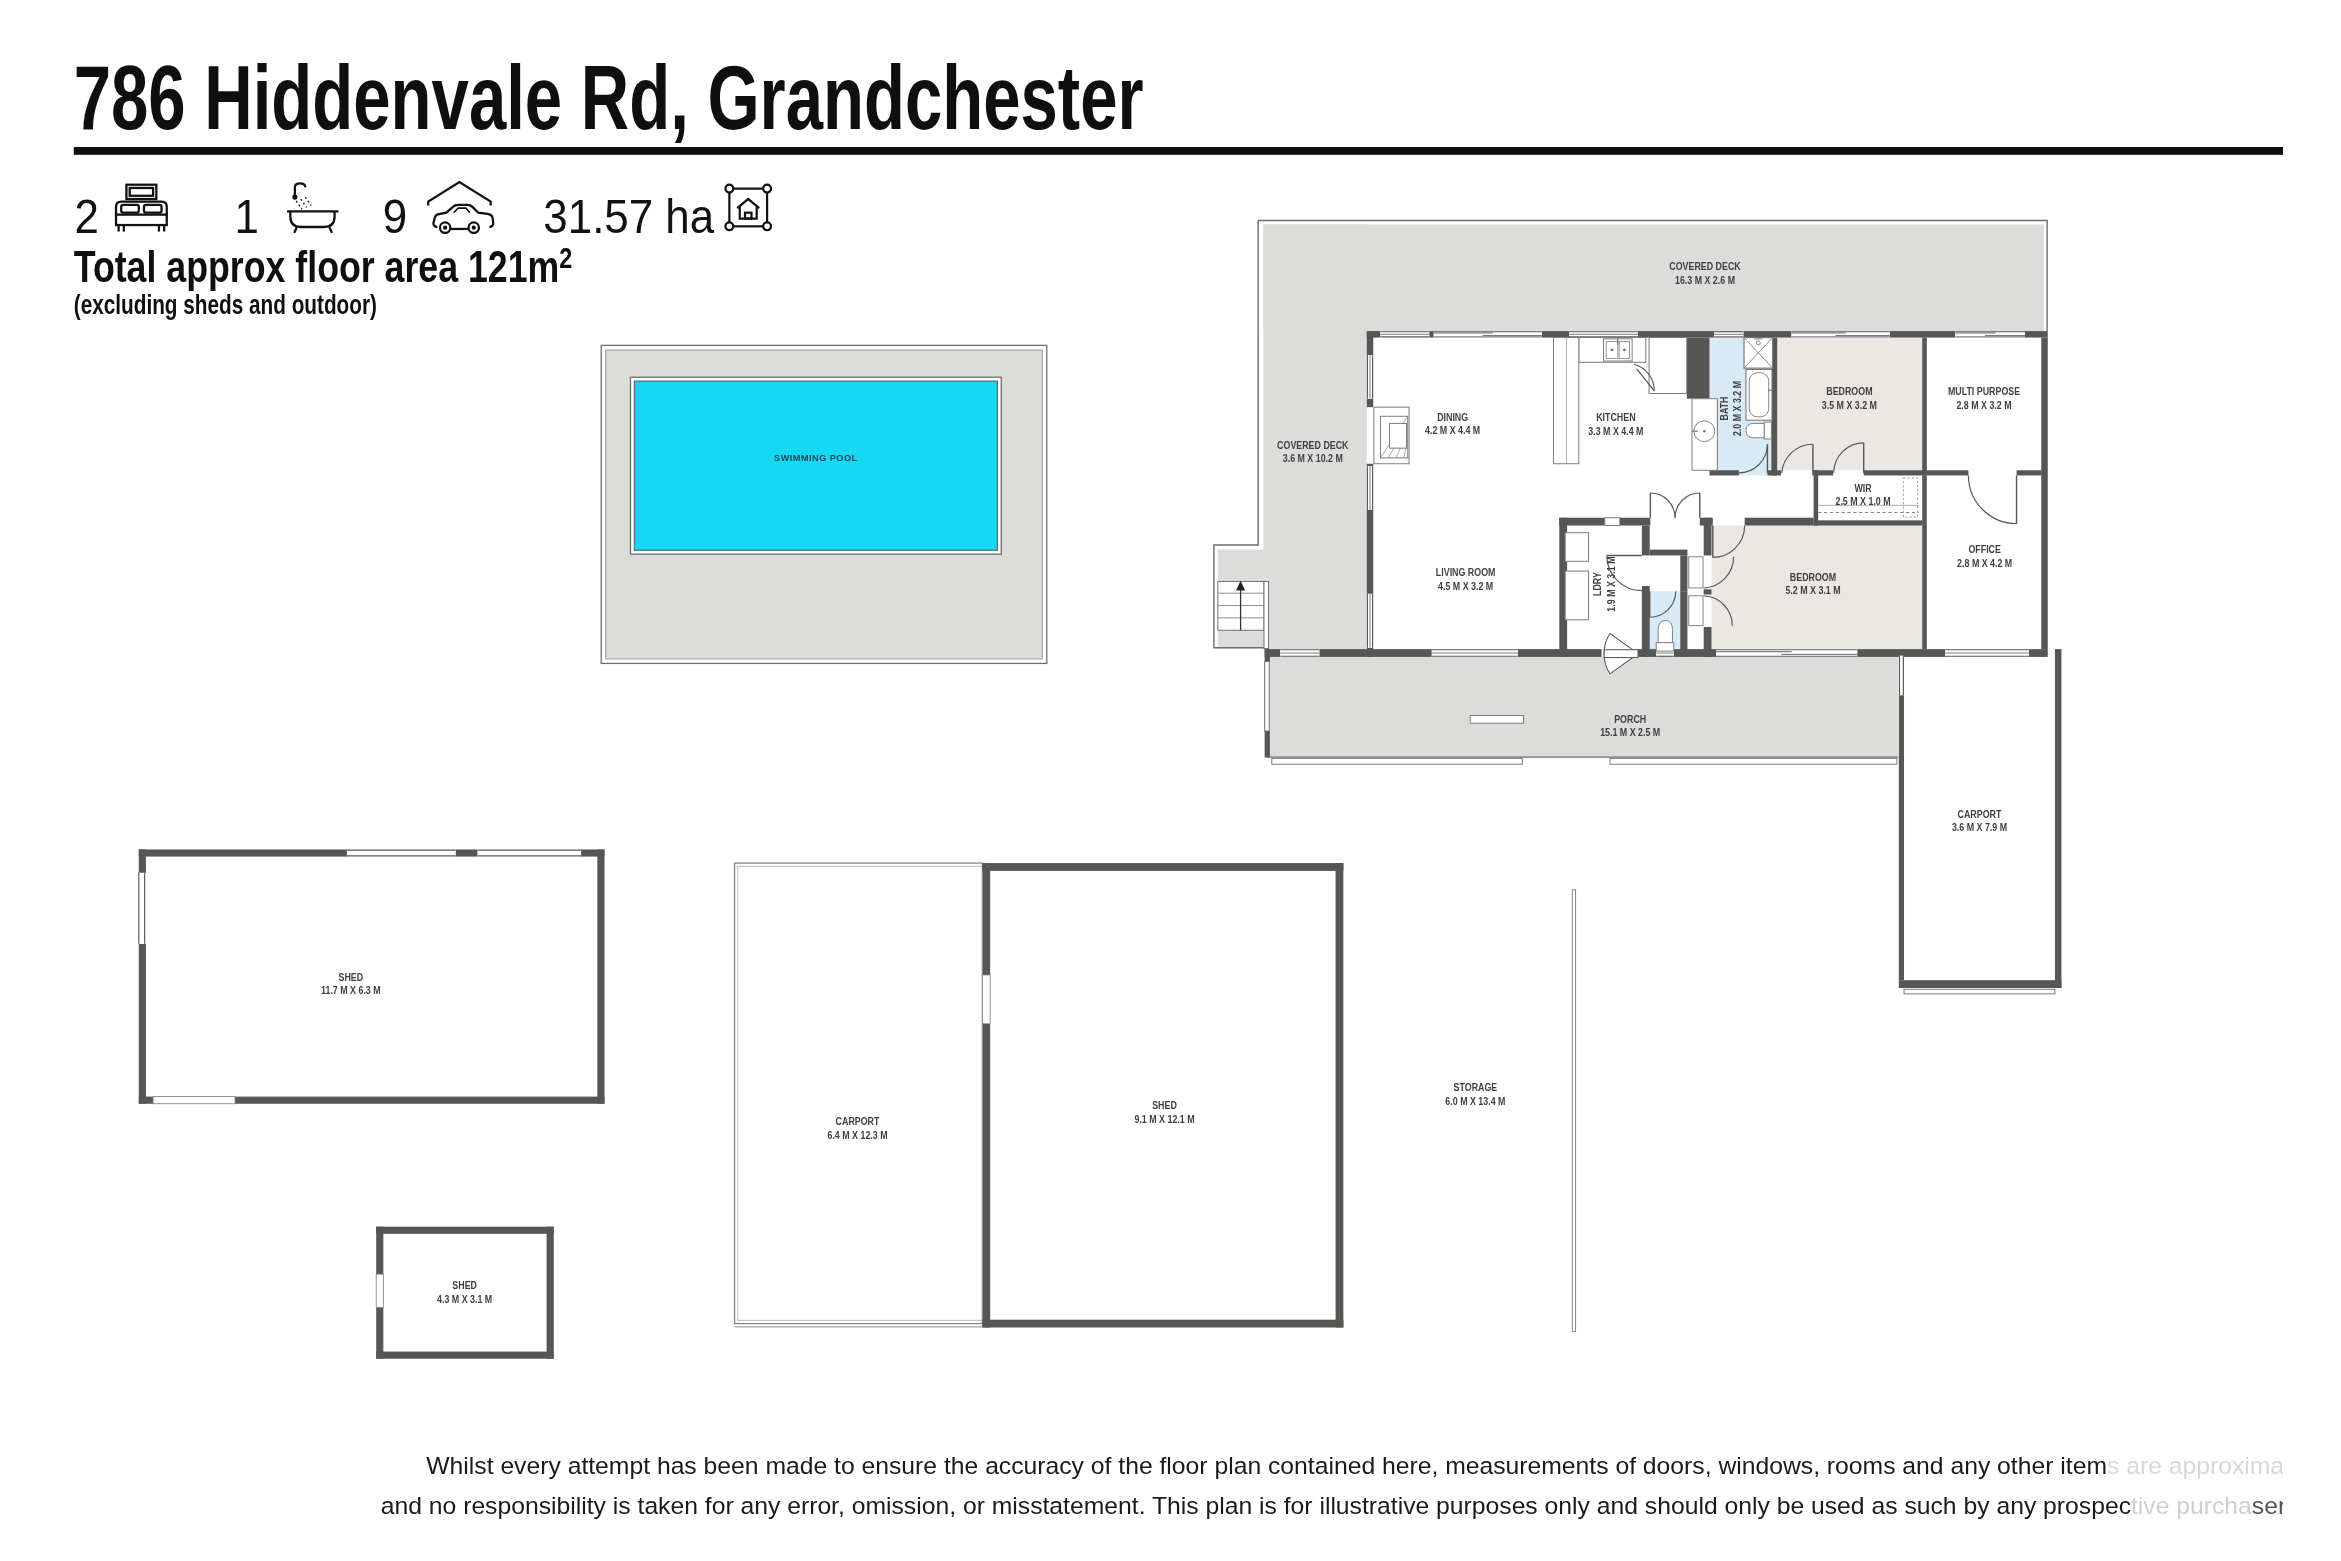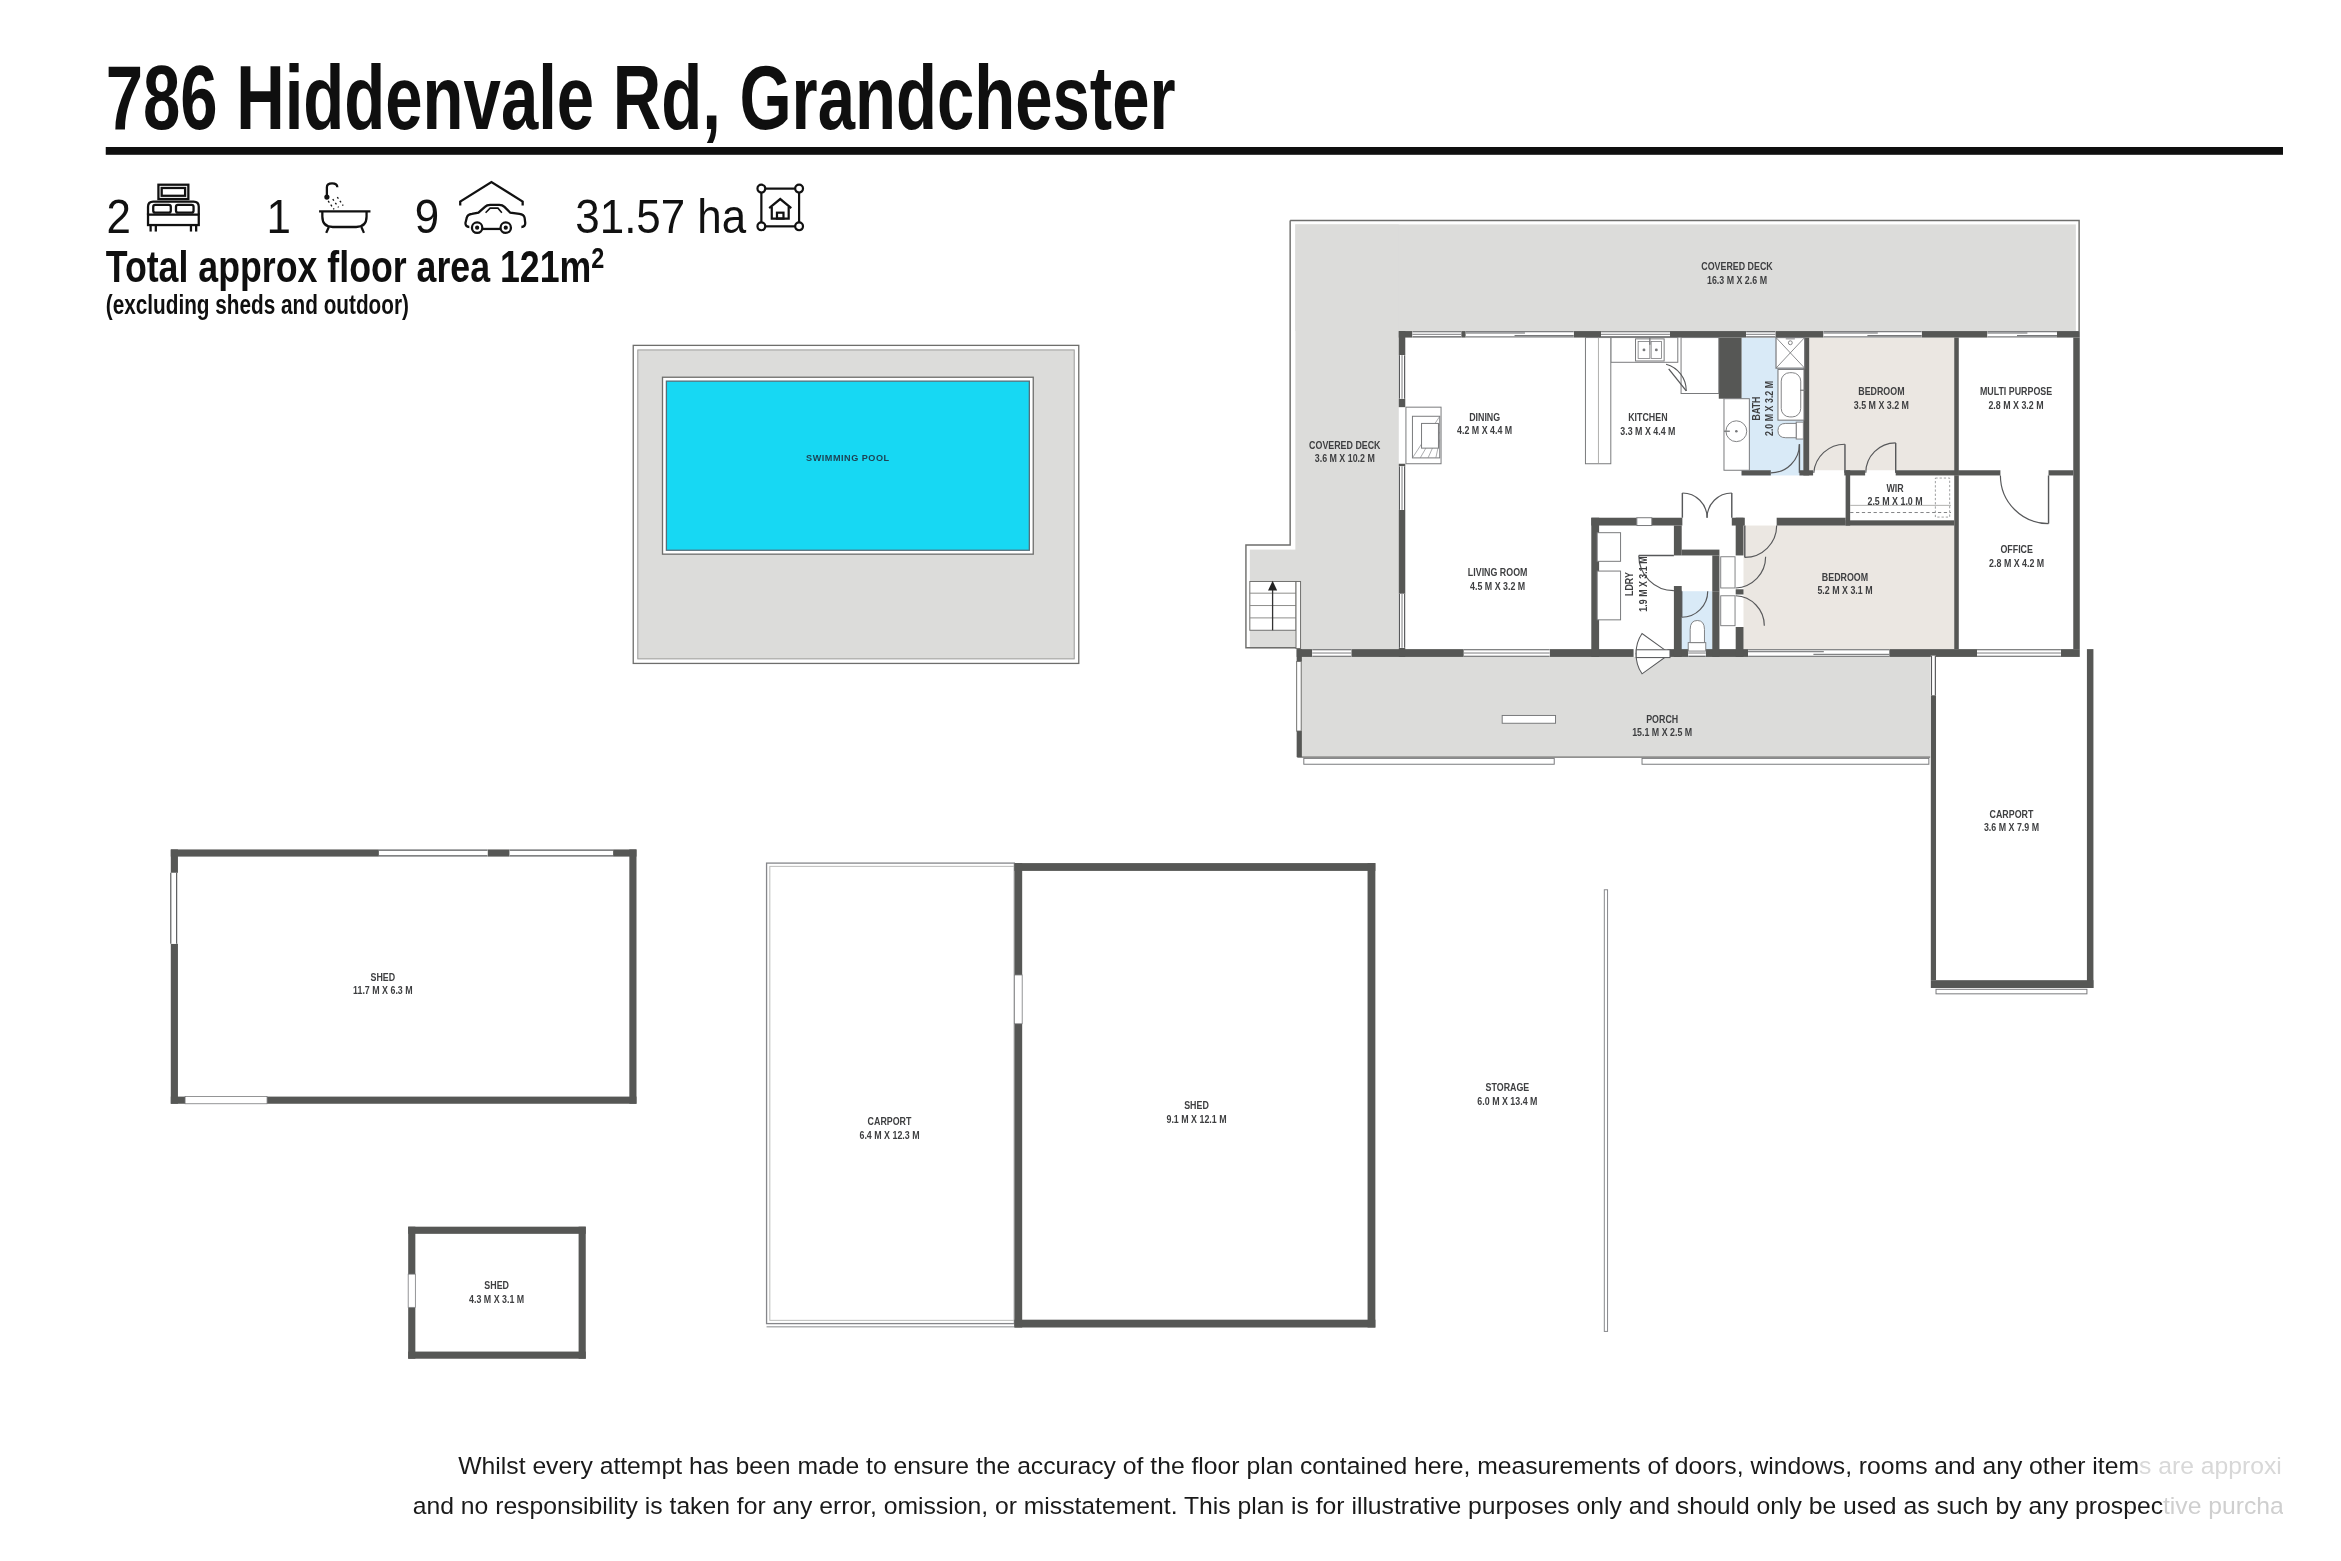--- a/index.html
+++ b/index.html
@@ -1,16 +1,16 @@
 <!DOCTYPE html>
 <html style="font-size:10.4px"><head><meta charset="utf-8">
 <style>
 html,body{margin:0;padding:0;background:#ffffff;}
 *{box-sizing:border-box;}
-.page{position:relative;width:2283px;height:1561px;background:#fff;overflow:hidden;font-family:"Liberation Sans",sans-serif;padding-left:32px;}
+.page{position:relative;width:2283px;height:1561px;background:#fff;overflow:hidden;font-family:"Liberation Sans",sans-serif;}
 </style></head><body>
 <div class="page">
 <svg width="2342" height="1561" viewBox="0 0 3600 2400" xmlns="http://www.w3.org/2000/svg">
 
 <text x="0" y="0" font-family="Liberation Sans, sans-serif" font-size="139" font-weight="bold" fill="#0f0f0f" transform="translate(113,198) scale(0.742,1)">786 Hiddenvale Rd, Grandchester</text>
 
 <rect x="113" y="226" width="3447" height="12" fill="#0f0f0f"></rect>
 
 <text x="0" y="0" font-family="Liberation Sans, sans-serif" font-size="75" fill="#111" transform="translate(114,358) scale(0.9,1)">2</text>
 

